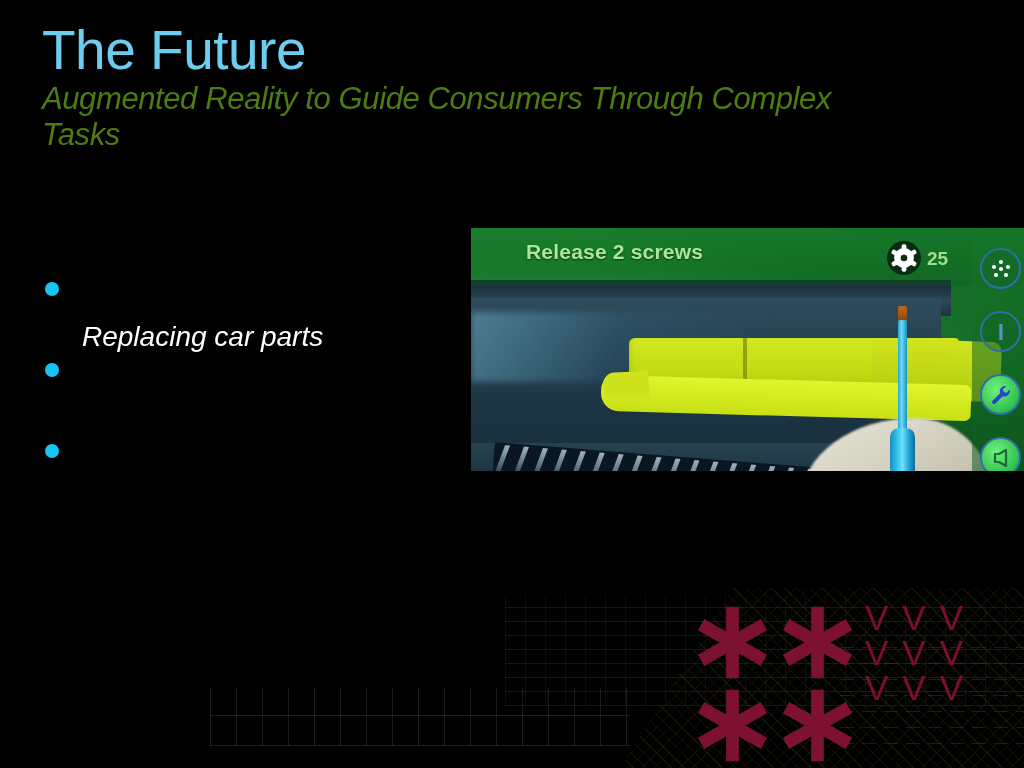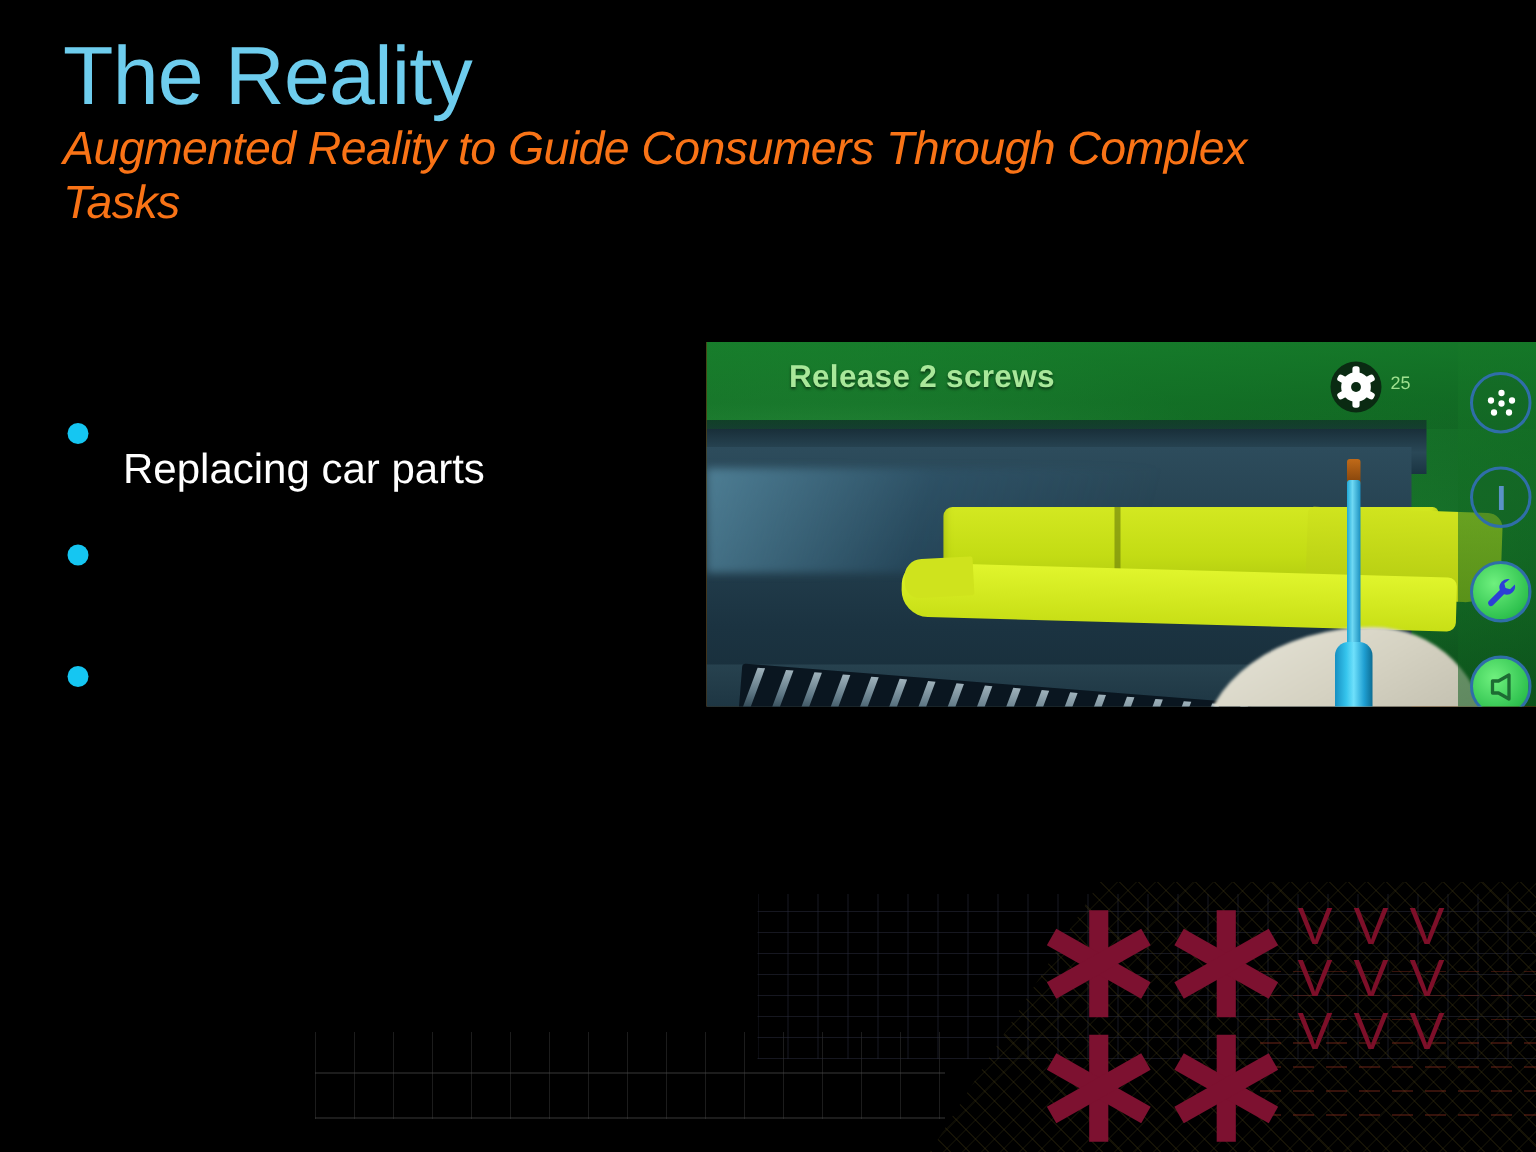--- a/index.html
+++ b/index.html
@@ -34,42 +34,43 @@
     color: #6ECDEE;
     letter-spacing: -0.5px;
     white-space: nowrap;
   }
   #slide-subtitle {
     font-family: "Liberation Sans", sans-serif;
     font-size: 31px;
     line-height: 36px;
     font-weight: 400;
     font-style: italic;
-    color: #f97316;
+    color: #4d7c0f;
     letter-spacing: -0.4px;
     margin-top: 3px;
     max-width: 830px;
   }
 
   
   #bullet-list {
     position: absolute;
     left: 42px;
     top: 272px;
     width: 420px;
     list-style: none;
     margin: 0;
     padding: 0;
   }
   .bullet-row {
     position: relative;
     height: 81px;
     padding-left: 40px;
     display: flex;
-    align-items: center;
+    align-items: flex-end;
+    font-style: italic;
   }
   .bullet-dot {
     position: absolute;
     left: 3px;
     top: 10px;
     width: 14px;
     height: 14px;
     border-radius: 50%;
     background: #15C6F2;
   }
@@ -264,22 +265,22 @@
     border-radius: 50%;
     background: #0a2a12;
     display: flex;
     align-items: center;
     justify-content: center;
   }
   .screw-size {
     position: absolute;
     left: 456px; top: 20px;
     font-family: "Liberation Sans", sans-serif;
-    font-size: 12px;
-    font-weight: 400;
+    font-size: 19px;
+    font-weight: 700;
     color: #9FE08F;
   }
   
   .photo-sidebar {
     position: absolute;
     right: 0; top: 0;
     width: 52px; height: 336px;
     background: linear-gradient(180deg, rgba(22,120,40,0.55), rgba(12,80,26,0.55));
   }
   .side-icon {
@@ -378,21 +379,21 @@
     line-height: 1;
     color: #7D0F29;
   }
 </style>
 </head>
 <body>
 
 <div id="slide">
 
   <div id="title-block">
-    <div id="slide-title">The Reality</div>
+    <div id="slide-title">The Future</div>
     <div id="slide-subtitle">Augmented Reality to Guide Consumers Through Complex Tasks</div>
   </div>
 
   <ul id="bullet-list">
 
     <li class="bullet-row">
       <span class="bullet-dot"></span>
       <span class="bullet-text">Replacing car parts</span>
     </li>
 

